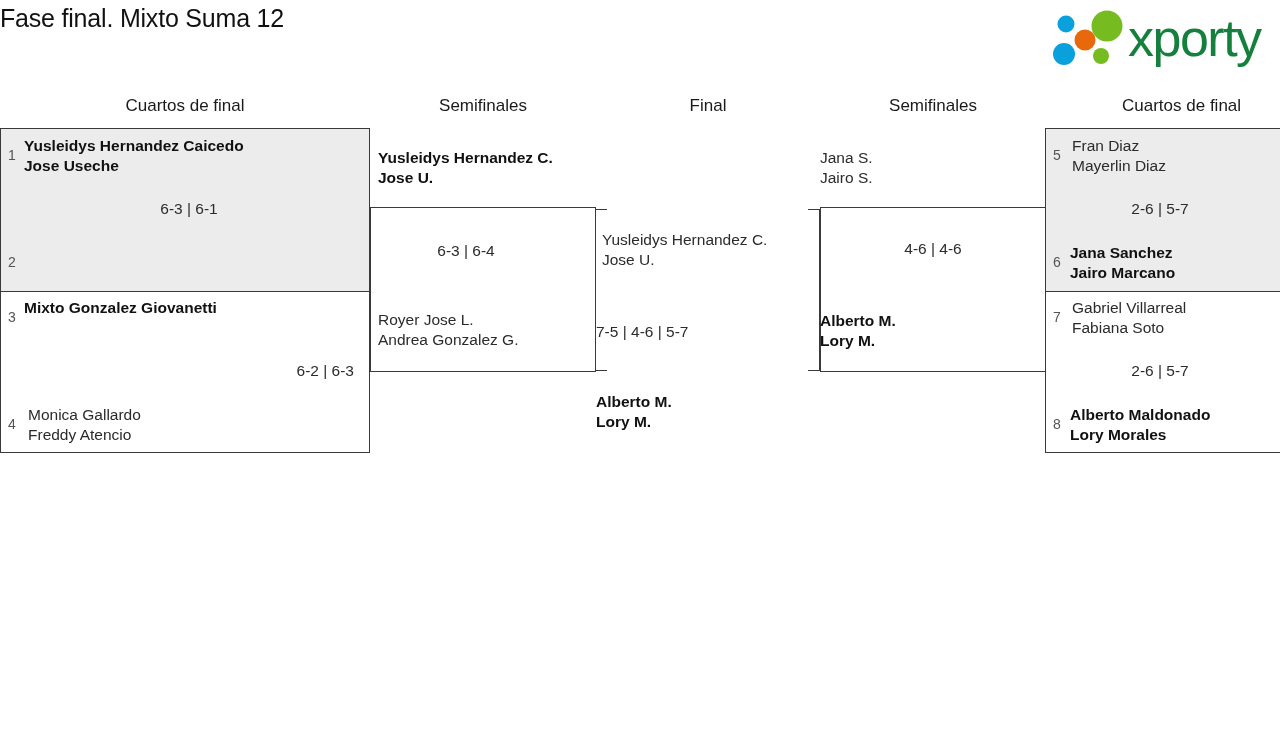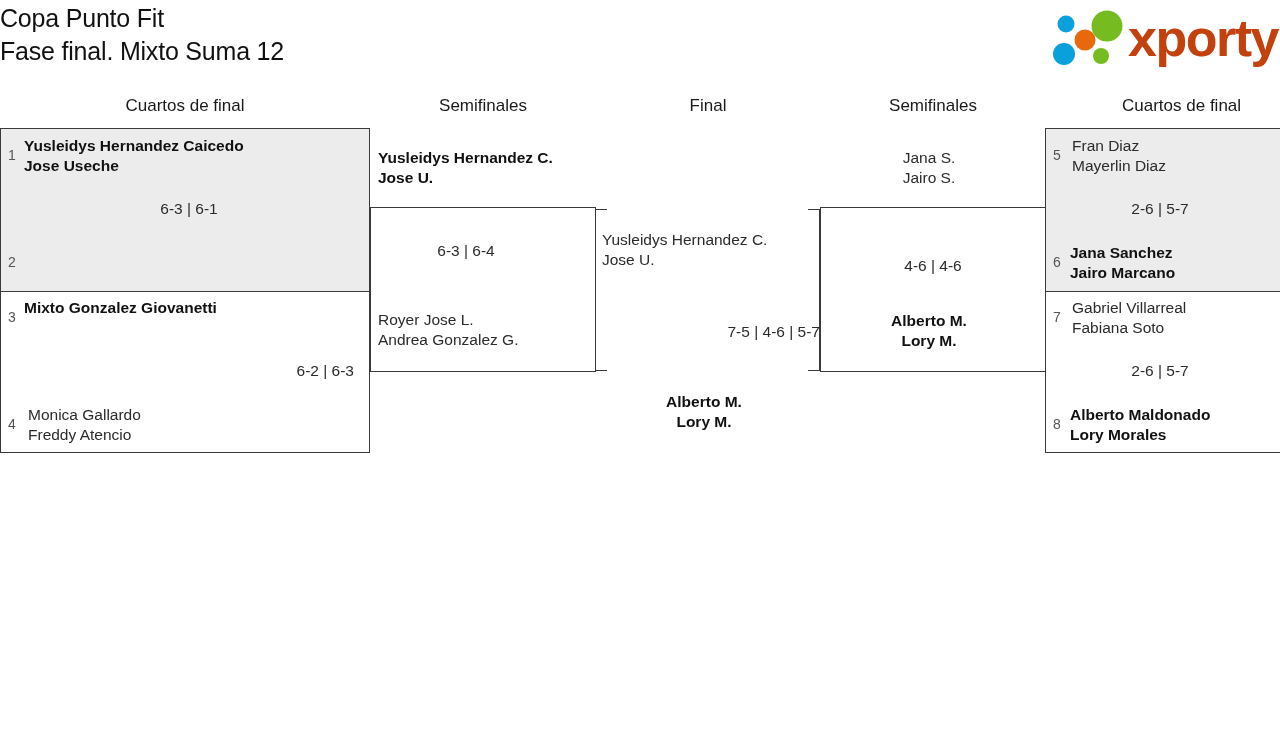--- a/index.html
+++ b/index.html
@@ -20,22 +20,22 @@
     line-height: 33px;
     letter-spacing: -0.2px;
     color: #111111;
     white-space: nowrap;
   }
 
   .logo { position: absolute; right: 6px; top: 6px; width: 228px; height: 62px; }
   .logo-dots { position: absolute; left: 6px; top: 4px; width: 78px; height: 58px; }
   .logo-word {
     position: absolute; left: 82px; top: 2px;
-    font-size: 52px; font-weight: 700; letter-spacing: -1.5px;
-    color: #c2410c; line-height: 60px;
+    font-size: 52px; font-weight: 400; letter-spacing: -1.5px;
+    color: #15803d; line-height: 60px;
   }
 
   
   .col-header {
     position: absolute; top: 96px;
     font-size: 17px; font-weight: 400; color: #1a1a1a;
     white-space: nowrap; text-align: center;
   }
 
   
@@ -80,29 +80,28 @@
     line-height: 19.5px;
   }
 
   .score {
     position: absolute;
     font-size: 15.5px;
     color: #2b2b2b;
     white-space: nowrap;
   }
 
-  .ralign { text-align: center; }
+  .ralign { text-align: left; }
 </style>
 </head>
 <body>
 
 <div id="page">
 
   <div class="title-block">
-    <div class="title-line">Copa Punto Fit</div>
     <div class="title-line">Fase final. Mixto Suma 12</div>
   </div>
 
   <div class="logo">
     <svg class="logo-dots" viewBox="0 0 78 58">
       <circle cx="14" cy="14" r="8.5" fill="#0aa0dc"></circle>
       <circle cx="12" cy="44" r="11" fill="#0aa0dc"></circle>
       <circle cx="33" cy="30" r="10.5" fill="#e8690b"></circle>
       <circle cx="55" cy="16" r="15.5" fill="#76bc21"></circle>
       <circle cx="49" cy="46" r="8" fill="#76bc21"></circle>
@@ -150,32 +149,32 @@
     <span class="p">Royer Jose L.</span>
     <span class="p">Andrea Gonzalez G.</span>
   </div>
 
   <div class="final-rail left"></div>
   <div class="final-rail right"></div>
   <div class="team" style="left:602px; top:230px;">
     <span class="p">Yusleidys Hernandez C.</span>
     <span class="p">Jose U.</span>
   </div>
-  <div class="score" style="left:596px; top:323px; width:224px; text-align:right;">7-5 | 4-6 | 5-7</div>
+  <div class="score" style="left:596px; top:323px; width:224px; text-align:left;">7-5 | 4-6 | 5-7</div>
   <div class="team winner ralign" style="left:596px; top:392px; width:216px;">
     <span class="p">Alberto M.</span>
     <span class="p">Lory M.</span>
   </div>
 
   <div class="sf-box" style="left:820px; width:226px;"></div>
   <div class="team ralign" style="left:820px; top:148px; width:218px;">
     <span class="p">Jana S.</span>
     <span class="p">Jairo S.</span>
   </div>
-  <div class="score" style="left:820px; top:257px; width:226px; text-align:center;">4-6 | 4-6</div>
+  <div class="score" style="left:820px; top:240px; width:226px; text-align:center;">4-6 | 4-6</div>
   <div class="team winner ralign" style="left:820px; top:311px; width:218px;">
     <span class="p">Alberto M.</span>
     <span class="p">Lory M.</span>
   </div>
 
   <div class="qf-box" style="left:1045px; width:250px;">
     <div class="qf-half top shaded"></div>
     <div class="qf-half bottom"></div>
   </div>
 

